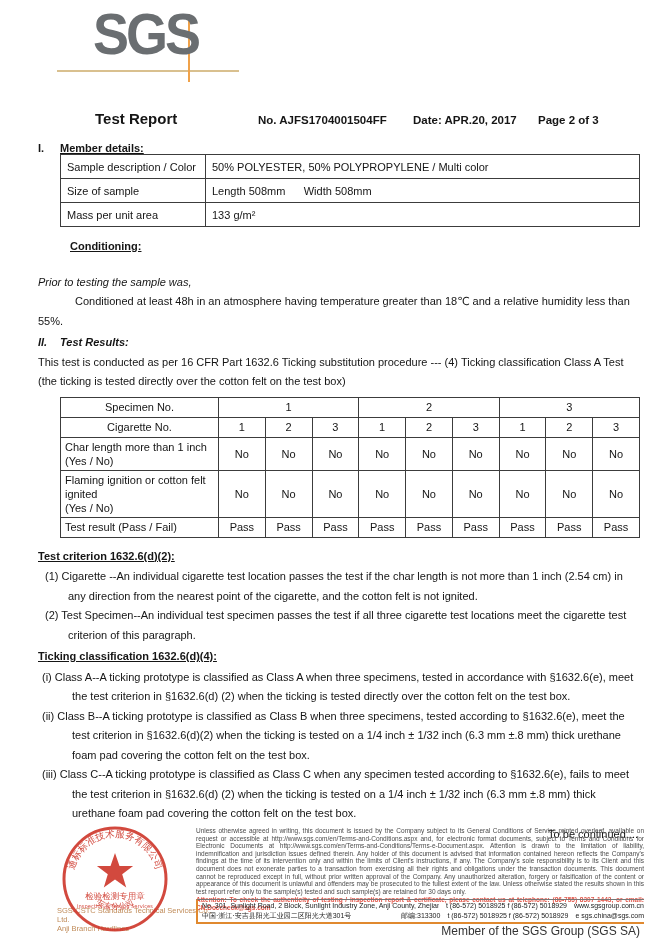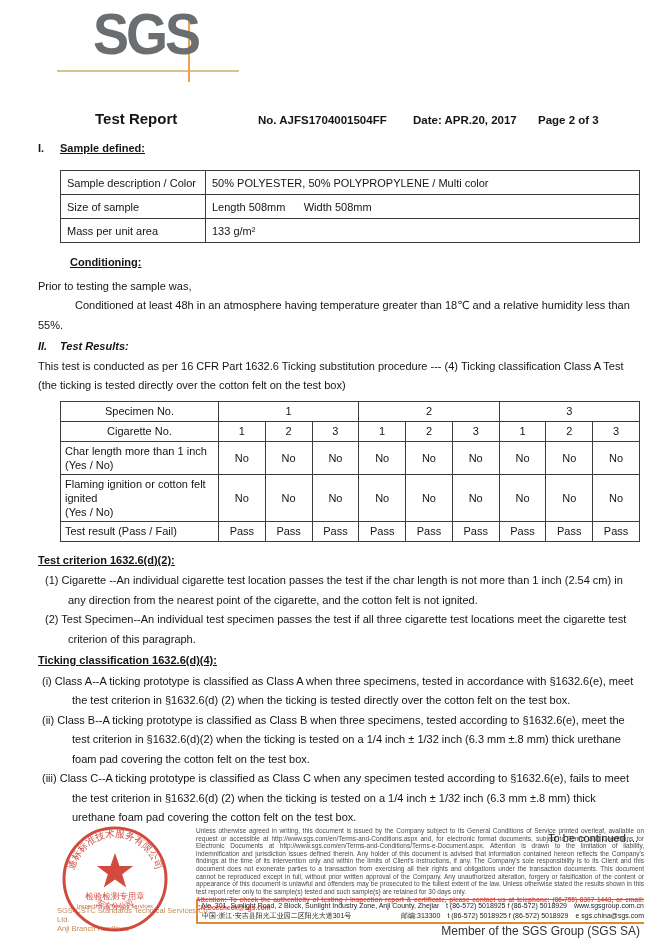--- a/index.html
+++ b/index.html
@@ -81,24 +81,24 @@
   <div class="title-row">
     <span class="doc-title">Test Report</span>
     <span class="doc-no">No. AJFS1704001504FF</span>
     <span class="doc-date">Date: APR.20, 2017</span>
     <span class="doc-page">Page 2 of 3</span>
   </div>
 
   <div class="main">
 
     <div>
-      <span class="sec-no">I.</span><span class="sec-head u">Sample defined:</span>
-    </div>
-
-    <table class="sample-table" style="margin-top:16px;">
+      <span class="sec-no">I.</span><span class="sec-head u">Member details:</span>
+    </div>
+
+    <table class="sample-table" style="margin-top:0;">
       <colgroup>
           <col style="width:145px">
           <col>
         </colgroup>
       <tbody>
         <tr>
           <td class="lbl">Sample description / Color</td>
           <td>50% POLYESTER, 50% POLYPROPYLENE / Multi color</td>
         </tr>
         <tr>
@@ -106,21 +106,21 @@
           <td>Length 508mm      Width 508mm</td>
         </tr>
         <tr>
           <td class="lbl">Mass per unit area</td>
           <td>133 g/m²</td>
         </tr>
       </tbody>
     </table>
 
     <p class="body" style="margin-top:10px;margin-left:32px;"><span class="sec-head u">Conditioning:</span></p>
-    <p class="body" style="margin-top:4px;">Prior to testing the sample was,</p>
+    <p class="body" style="margin-top:16px;font-style:italic;">Prior to testing the sample was,</p>
     <p class="body indent">Conditioned at least 48h in an atmosphere having temperature greater than 18℃ and a relative humidity less than 55%.</p>
 
     <p class="body" style="margin-top:2px;font-style:italic;">
       <span class="sec-no">II.</span><span class="sec-head">Test Results:</span>
     </p>
     <p class="body">This test is conducted as per 16 CFR Part 1632.6 Ticking substitution procedure --- (4) Ticking classification Class A Test (the ticking is tested directly over the cotton felt on the test box)</p>
 
     <table class="test-table" style="margin-top:5px;">
       <colgroup>
         <col style="width:158px">

